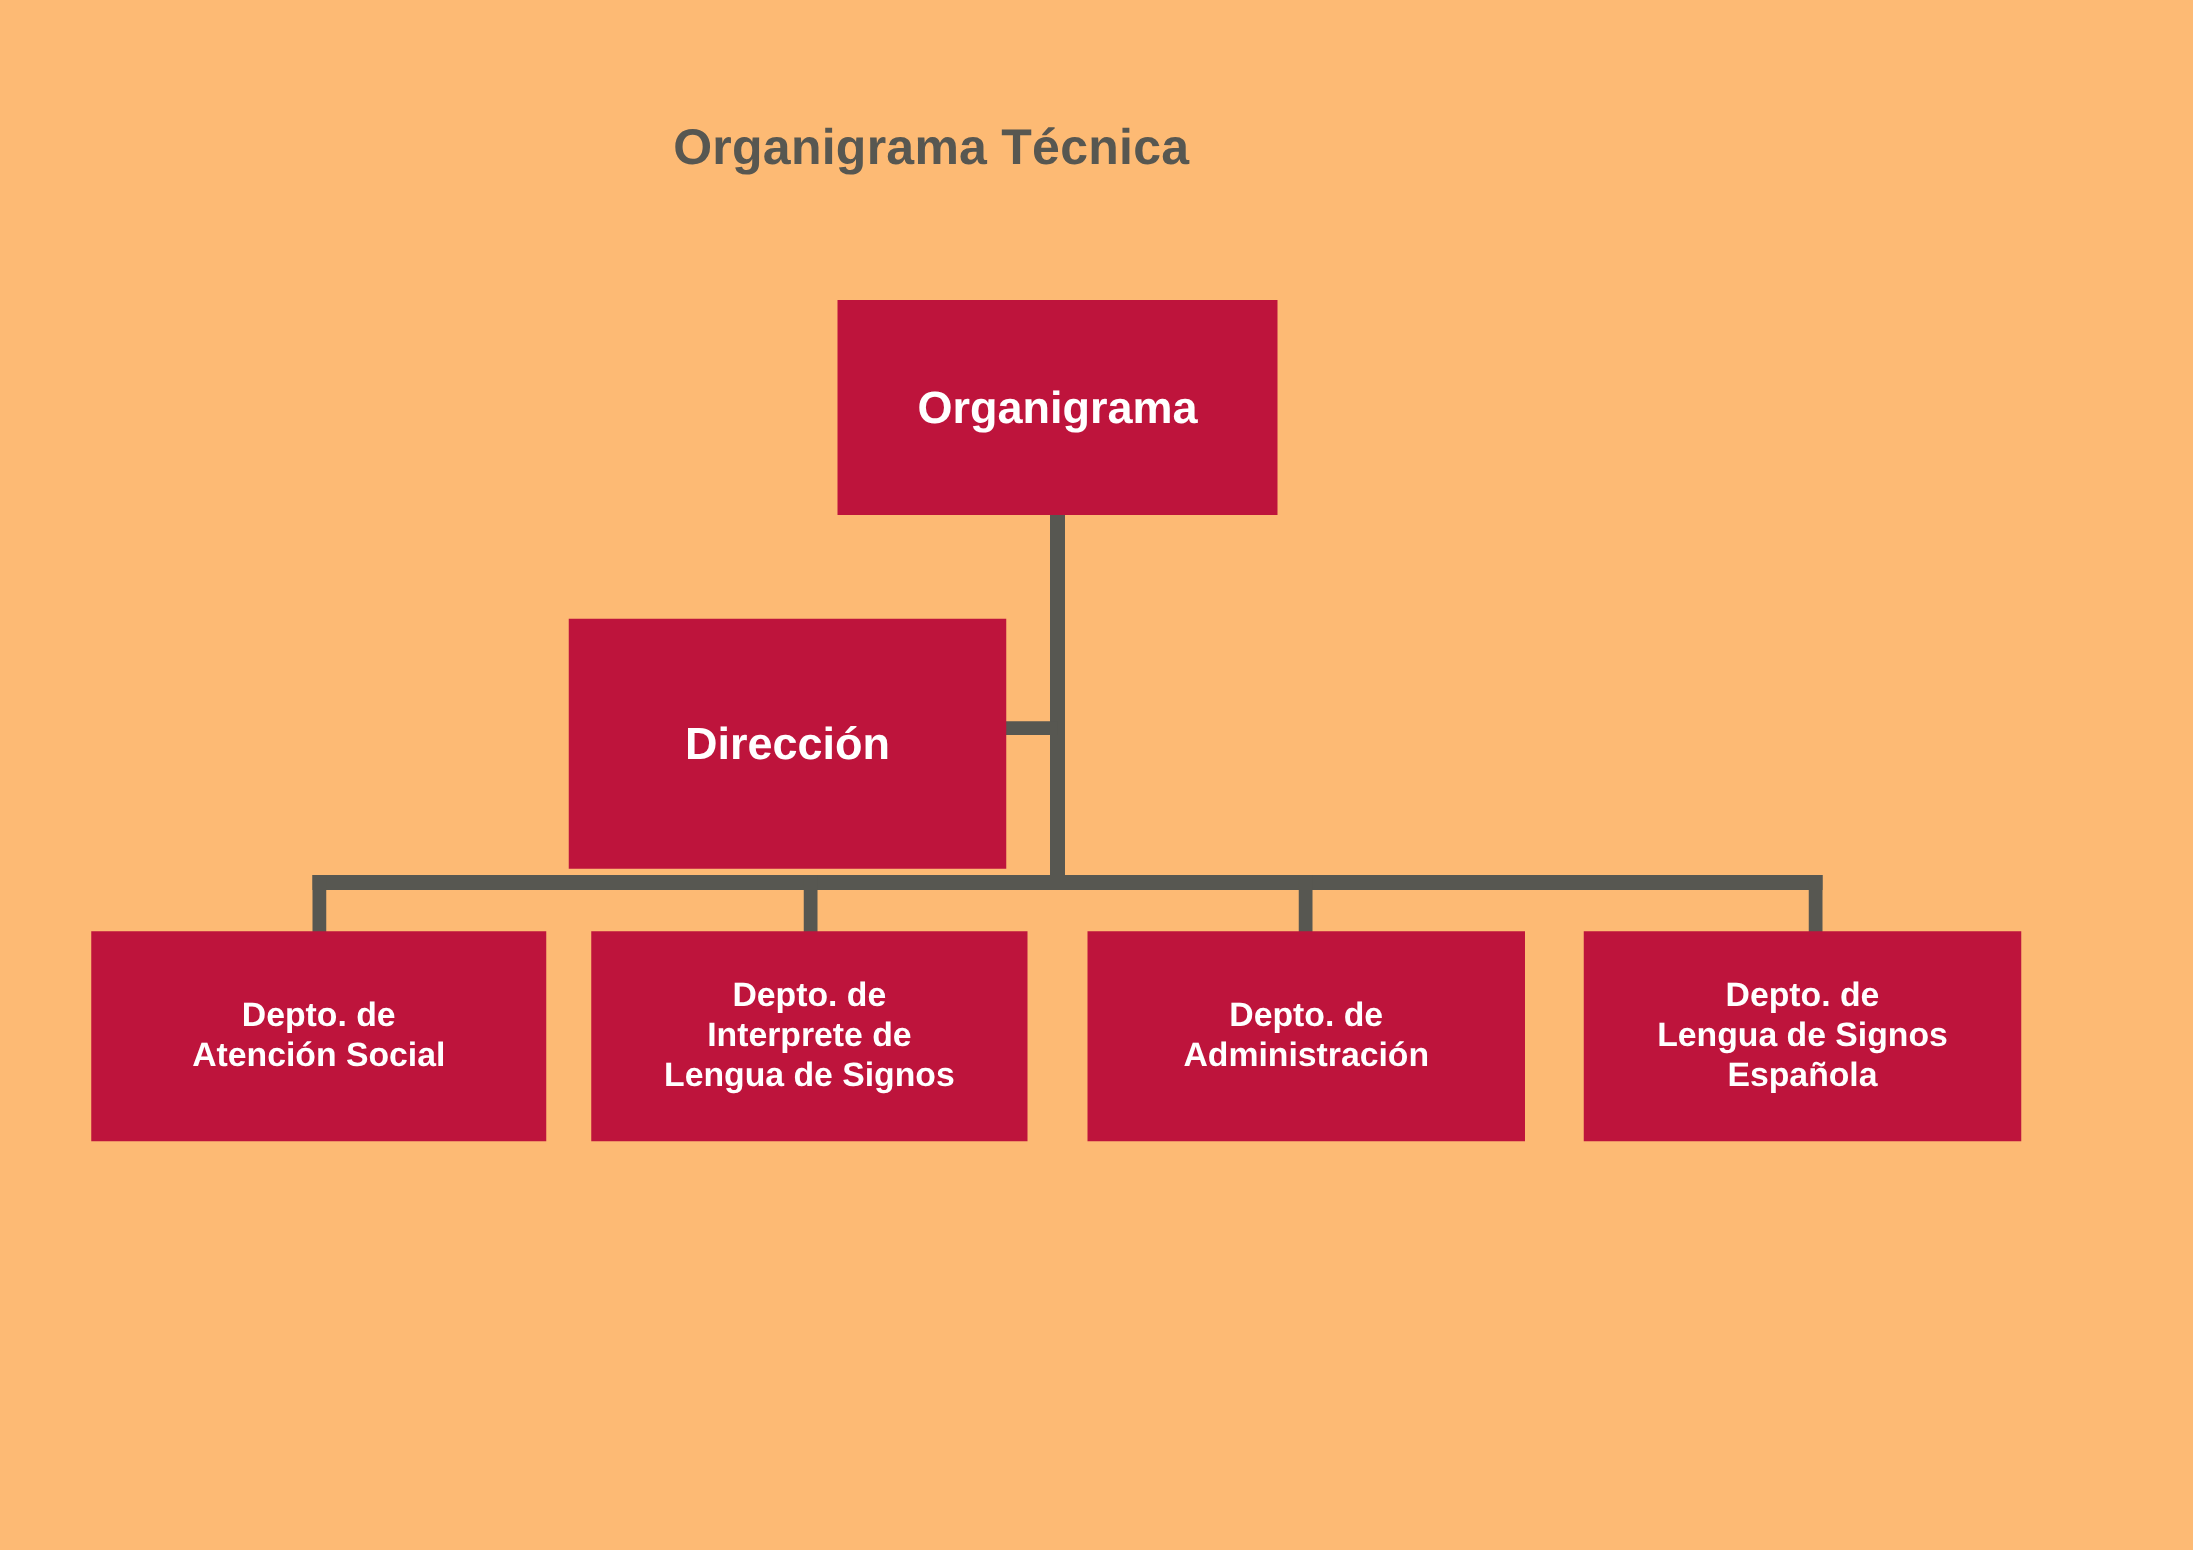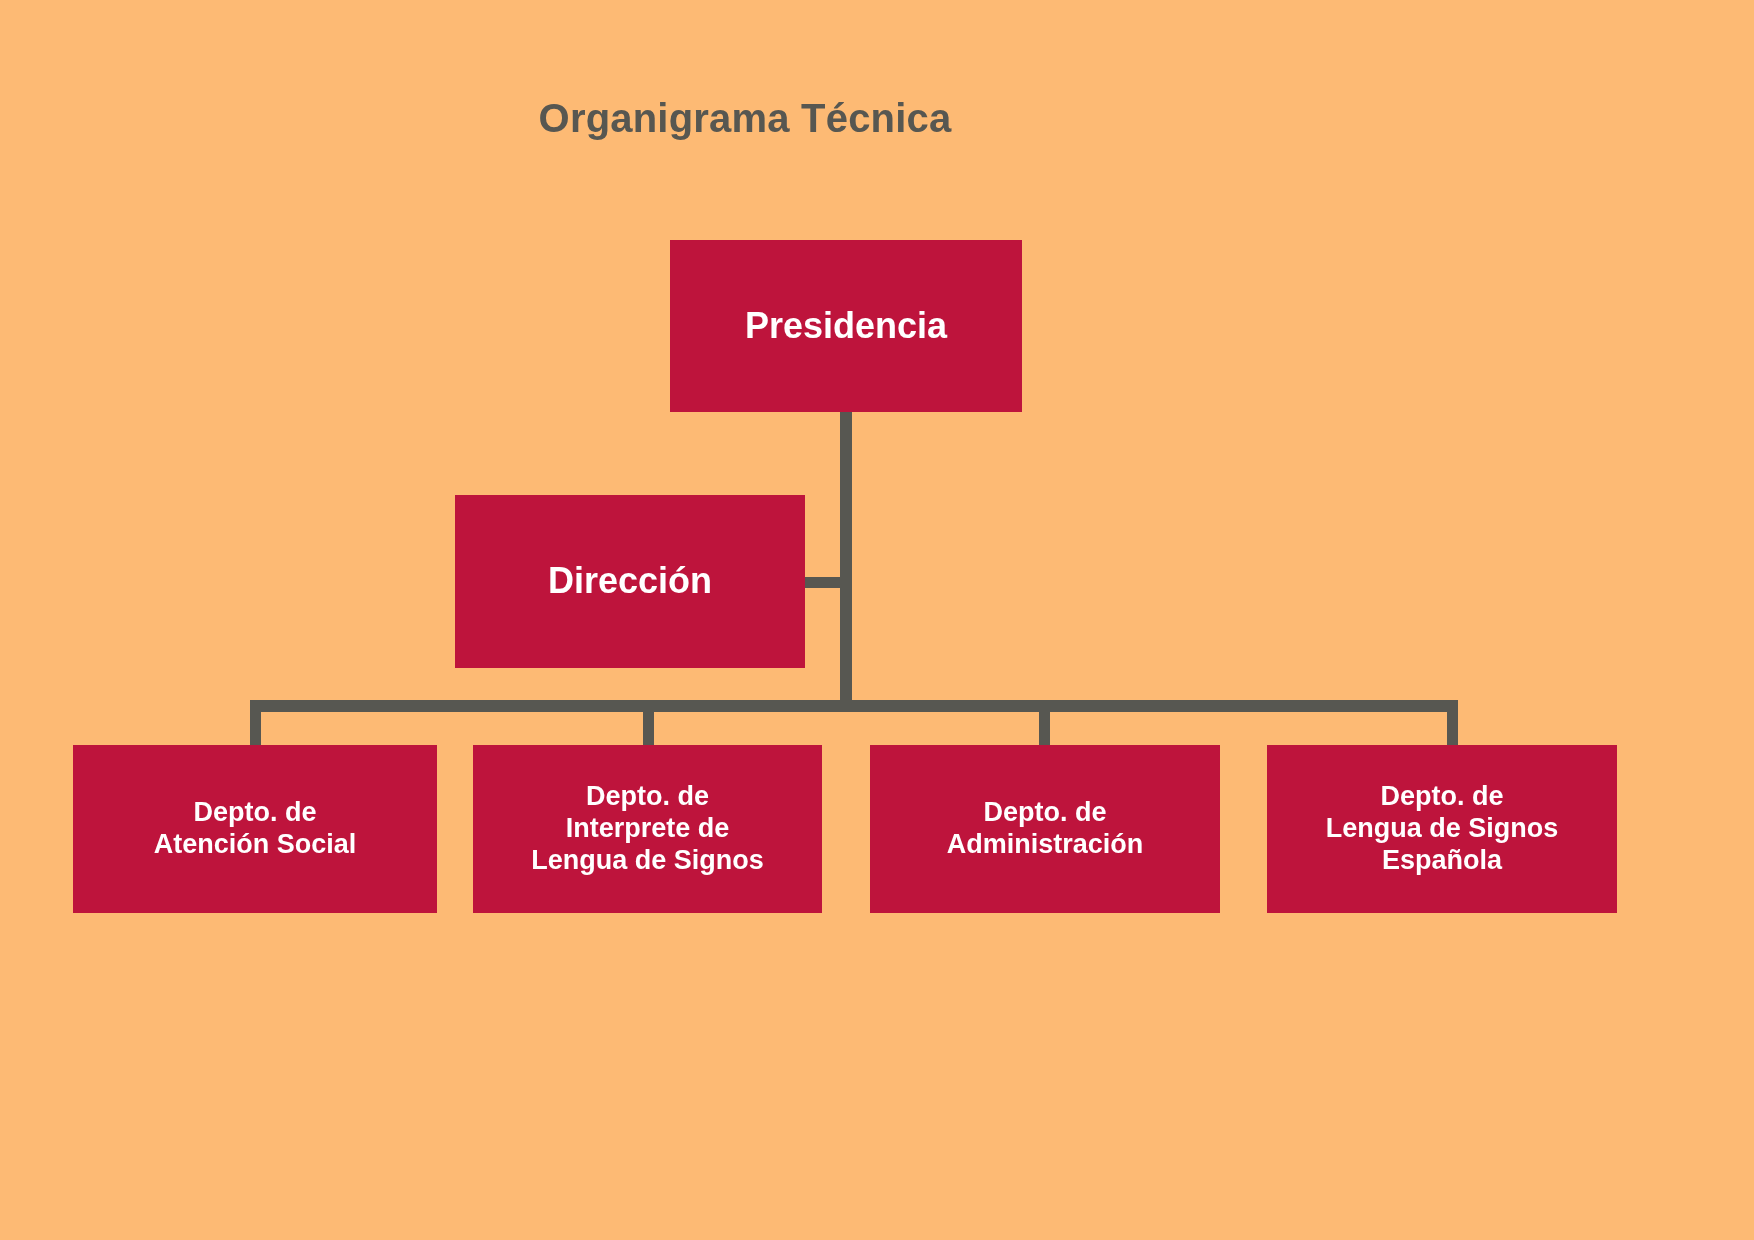--- a/index.html
+++ b/index.html
@@ -52,21 +52,21 @@
     top: 240px;
     width: 352px;
     height: 172px;
     font-size: 36px;
     font-weight: bold;
   }
   .node-direction {
     left: 455px;
     top: 495px;
     width: 350px;
-    height: 173px;
+    height: 200px;
     font-size: 36px;
     font-weight: bold;
   }
   .node-dept {
     top: 745px;
     height: 168px;
     font-size: 27px;
     font-weight: bold;
   }
   .dept-1 { left: 73px;   width: 364px; }
@@ -120,21 +120,21 @@
 
   <div class="conn trunk"></div>
   <div class="conn stub-direction"></div>
   <div class="conn dist-bar"></div>
   <div class="drop drop-1"></div>
   <div class="drop drop-2"></div>
   <div class="drop drop-3"></div>
   <div class="drop drop-4"></div>
 
   <div class="node node-president">
-    <span class="node-label">Presidencia</span>
+    <span class="node-label">Organigrama</span>
   </div>
 
   <div class="node node-direction">
     <span class="node-label">Dirección</span>
   </div>
 
   <div class="node node-dept dept-1">
     <span class="node-label">Depto. de
 Atención Social</span>
   </div>

